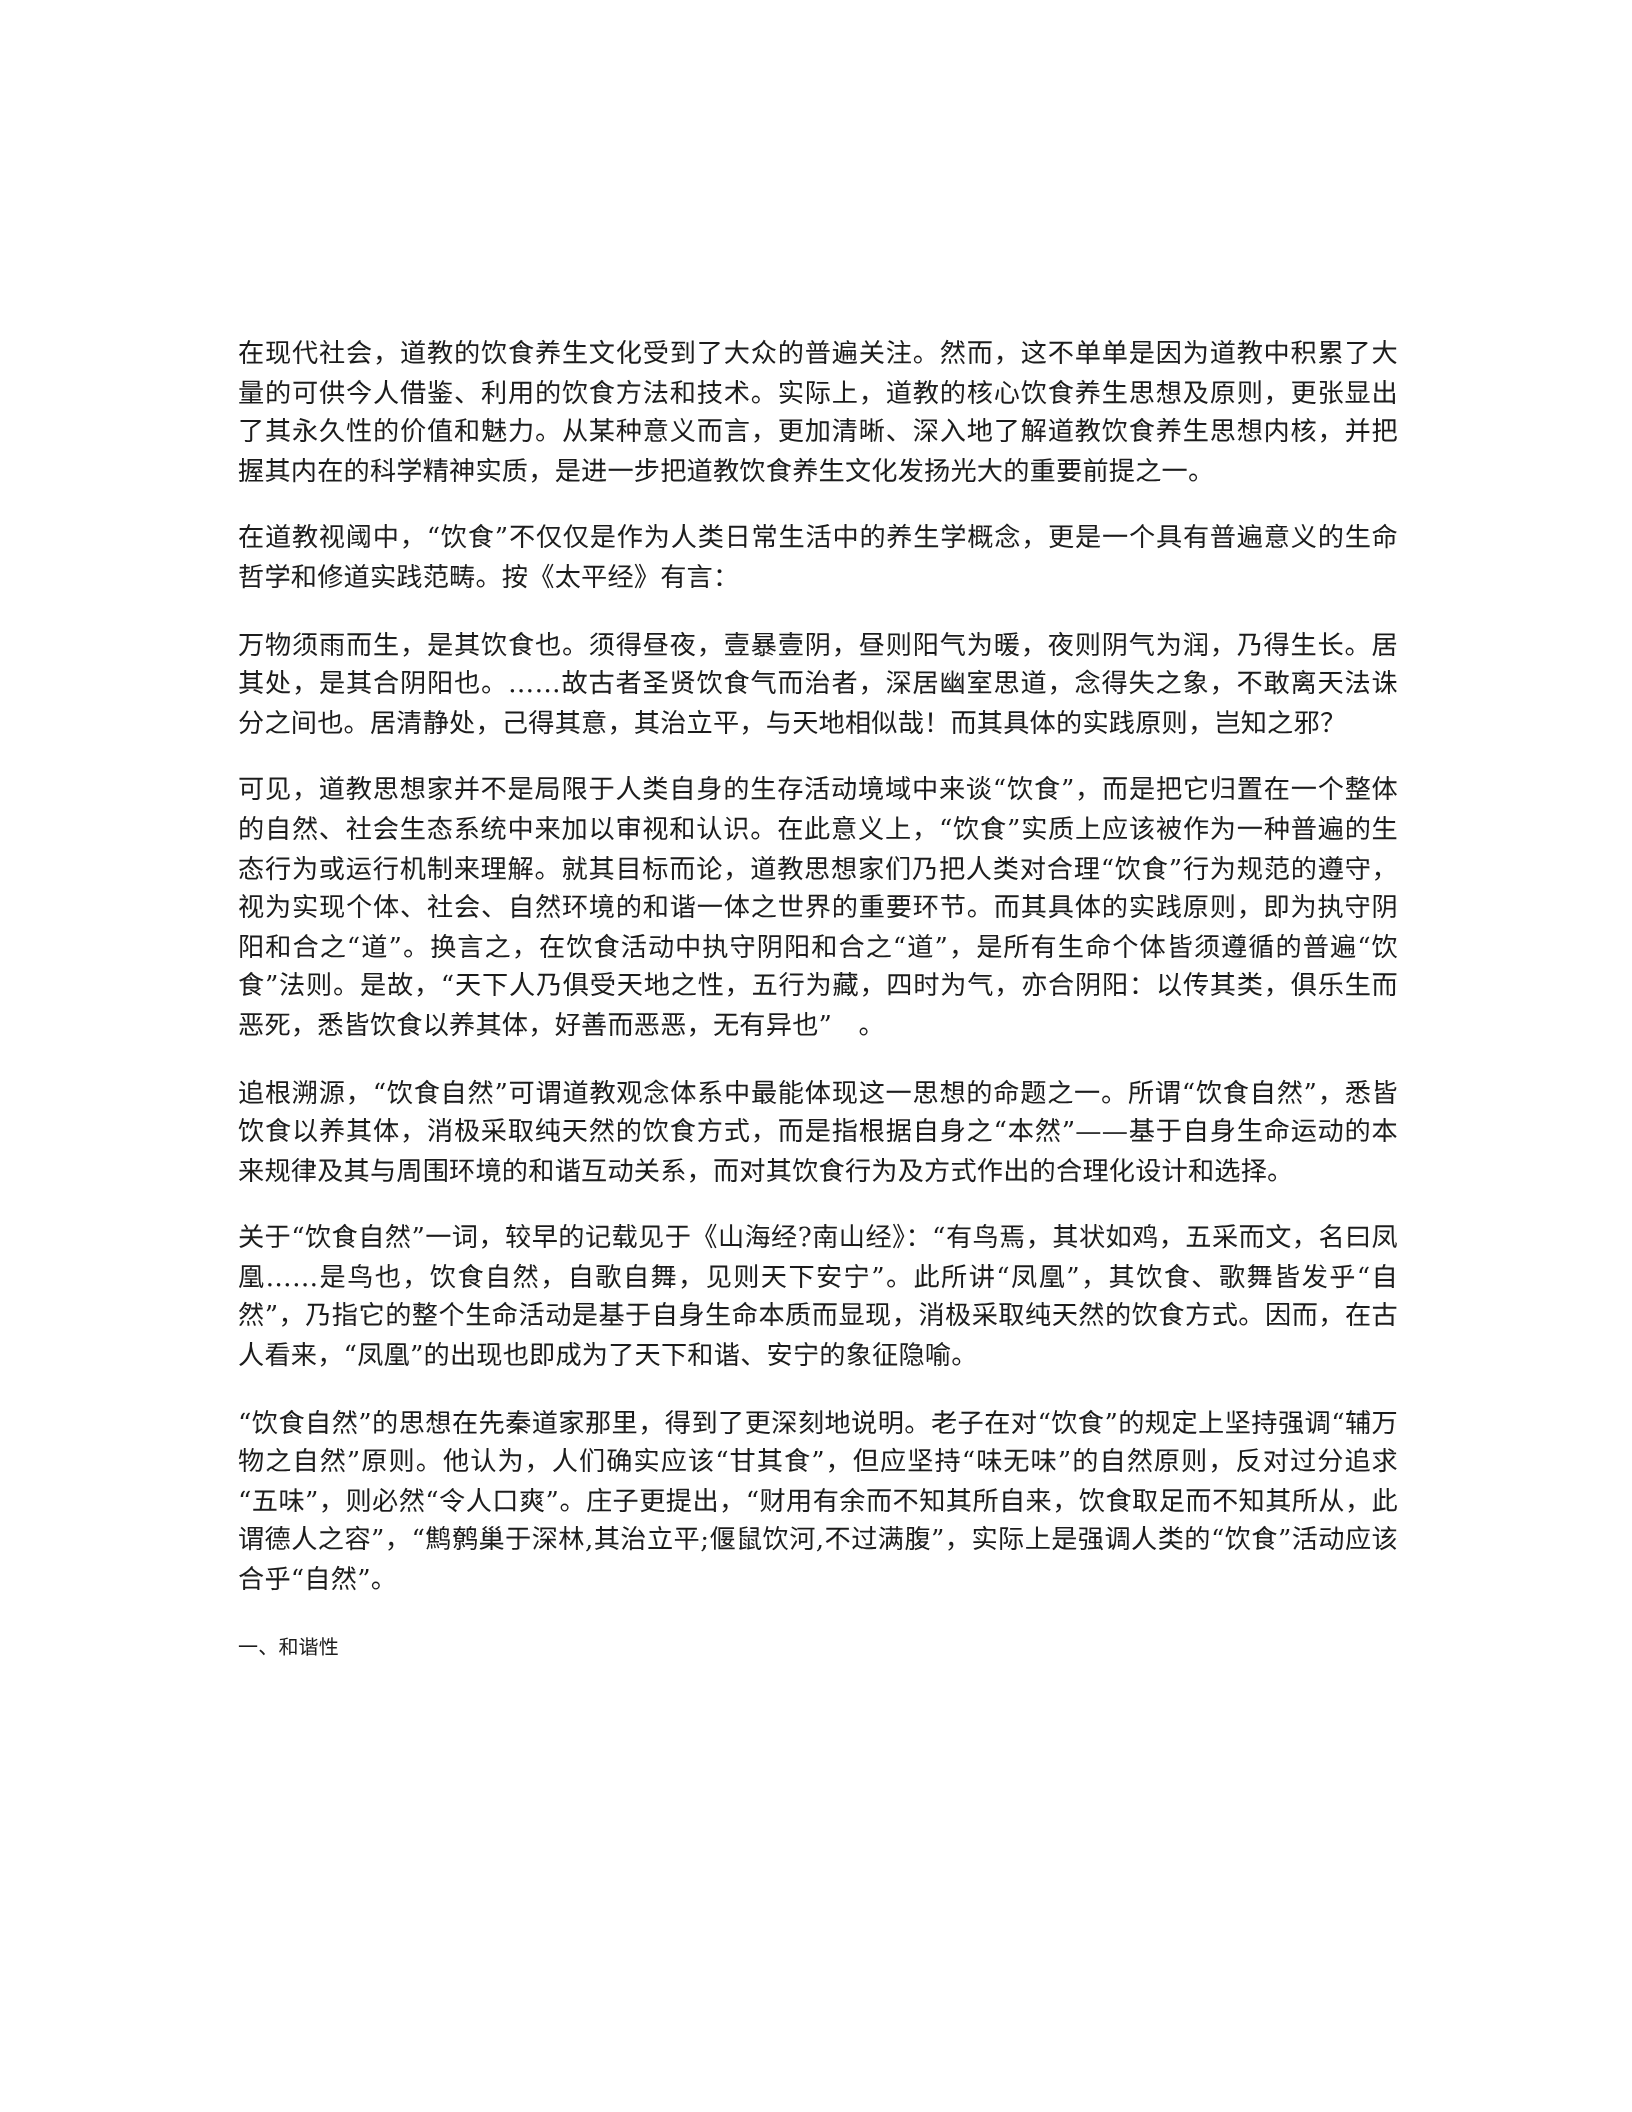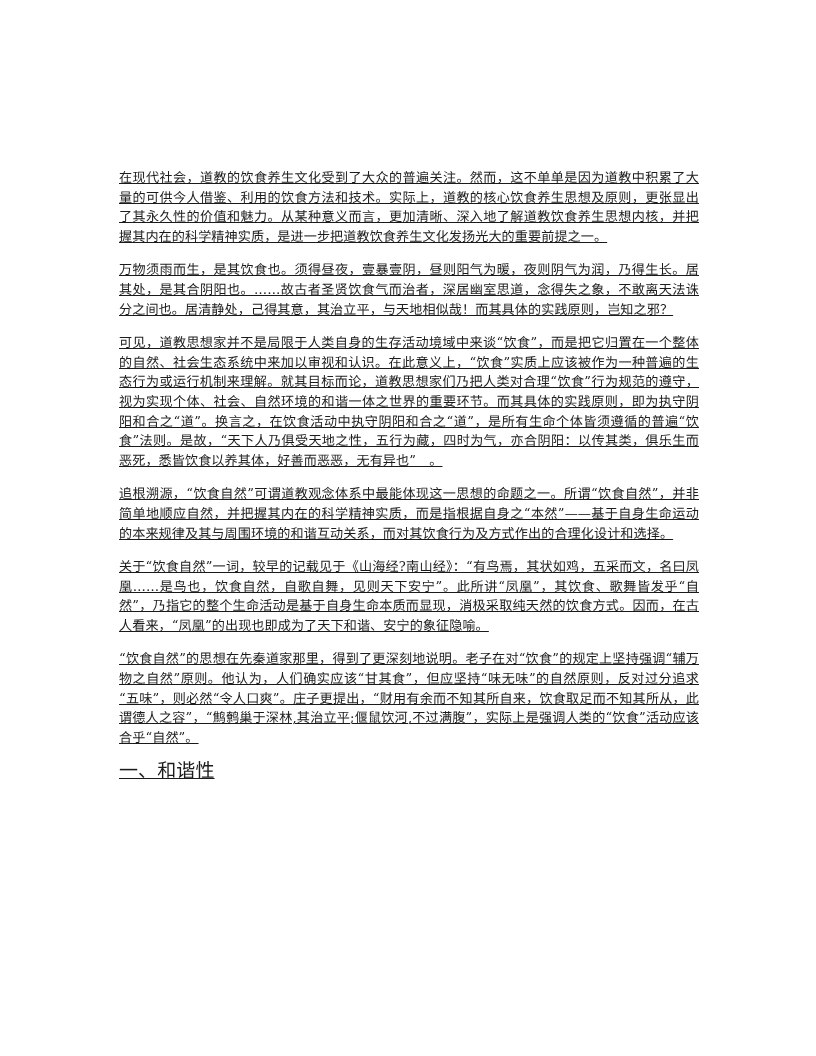--- a/index.html
+++ b/index.html
@@ -19,62 +19,62 @@
   .page {
     position: relative;
     width: 816px;
     height: 1056px;
     background: #ffffff;
     box-sizing: border-box;
     padding: 168px 118px 0 119px;
   }
   .doc-body {
     width: 580px;
-    text-decoration: underline;
   }
   p.para {
     margin: 0 0 14px 0;
     font-size: 13.1px;
     line-height: 19.6px;
     text-align: justify;
     text-justify: inter-ideograph;
     letter-spacing: 0.1px;
     color: #1c1c1c;
     font-family: "DejaVu Serif", "Liberation Serif", serif;
   }
   p.para:last-child {
     margin-bottom: 0;
   }
   p.heading {
     margin: 0 0 14px 0;
-    font-size: 19px;
+    font-size: 10px;
     line-height: 19.6px;
     text-align: left;
     letter-spacing: 0.1px;
     color: #1c1c1c;
   }
   p.quote-lead {
     text-align: justify;
     text-justify: inter-ideograph;
   }
 </style>
 </head>
 <body>
 
 <div class="page">
   <div class="doc-body">
 
     <p class="para">在现代社会，道教的饮食养生文化受到了大众的普遍关注。然而，这不单单是因为道教中积累了大量的可供今人借鉴、利用的饮食方法和技术。实际上，道教的核心饮食养生思想及原则，更张显出了其永久性的价值和魅力。从某种意义而言，更加清晰、深入地了解道教饮食养生思想内核，并把握其内在的科学精神实质，是进一步把道教饮食养生文化发扬光大的重要前提之一。</p>
 
+    <p class="para">在道教视阈中，“饮食”不仅仅是作为人类日常生活中的养生学概念，更是一个具有普遍意义的生命哲学和修道实践范畴。按《太平经》有言：</p>
 
     <p class="para quote-lead">万物须雨而生，是其饮食也。须得昼夜，壹暴壹阴，昼则阳气为暖，夜则阴气为润，乃得生长。居其处，是其合阴阳也。……故古者圣贤饮食气而治者，深居幽室思道，念得失之象，不敢离天法诛分之间也。居清静处，己得其意，其治立平，与天地相似哉！而其具体的实践原则，岂知之邪？</p>
 
     <p class="para">可见，道教思想家并不是局限于人类自身的生存活动境域中来谈“饮食”，而是把它归置在一个整体的自然、社会生态系统中来加以审视和认识。在此意义上，“饮食”实质上应该被作为一种普遍的生态行为或运行机制来理解。就其目标而论，道教思想家们乃把人类对合理“饮食”行为规范的遵守，视为实现个体、社会、自然环境的和谐一体之世界的重要环节。而其具体的实践原则，即为执守阴阳和合之“道”。换言之，在饮食活动中执守阴阳和合之“道”，是所有生命个体皆须遵循的普遍“饮食”法则。是故，“天下人乃俱受天地之性，五行为藏，四时为气，亦合阴阳：以传其类，俱乐生而恶死，悉皆饮食以养其体，好善而恶恶，无有异也”　。</p>
 
-    <p class="para">追根溯源，“饮食自然”可谓道教观念体系中最能体现这一思想的命题之一。所谓“饮食自然”，并非简单地顺应自然，并把握其内在的科学精神实质，而是指根据自身之“本然”——基于自身生命运动的本来规律及其与周围环境的和谐互动关系，而对其饮食行为及方式作出的合理化设计和选择。</p>
+    <p class="para">追根溯源，“饮食自然”可谓道教观念体系中最能体现这一思想的命题之一。所谓“饮食自然”，悉皆饮食以养其体，消极采取纯天然的饮食方式，而是指根据自身之“本然”——基于自身生命运动的本来规律及其与周围环境的和谐互动关系，而对其饮食行为及方式作出的合理化设计和选择。</p>
 
     <p class="para">关于“饮食自然”一词，较早的记载见于《山海经?南山经》：“有鸟焉，其状如鸡，五采而文，名曰凤凰……是鸟也，饮食自然，自歌自舞，见则天下安宁”。此所讲“凤凰”，其饮食、歌舞皆发乎“自然”，乃指它的整个生命活动是基于自身生命本质而显现，消极采取纯天然的饮食方式。因而，在古人看来，“凤凰”的出现也即成为了天下和谐、安宁的象征隐喻。</p>
 
     <p class="para">“饮食自然”的思想在先秦道家那里，得到了更深刻地说明。老子在对“饮食”的规定上坚持强调“辅万物之自然”原则。他认为，人们确实应该“甘其食”，但应坚持“味无味”的自然原则，反对过分追求“五味”，则必然“令人口爽”。庄子更提出，“财用有余而不知其所自来，饮食取足而不知其所从，此谓德人之容”，“鹪鹩巢于深林,其治立平;偃鼠饮河,不过满腹”，实际上是强调人类的“饮食”活动应该合乎“自然”。</p>
 
 
     <p class="heading">一、和谐性</p>
 
   </div>
 </div>

